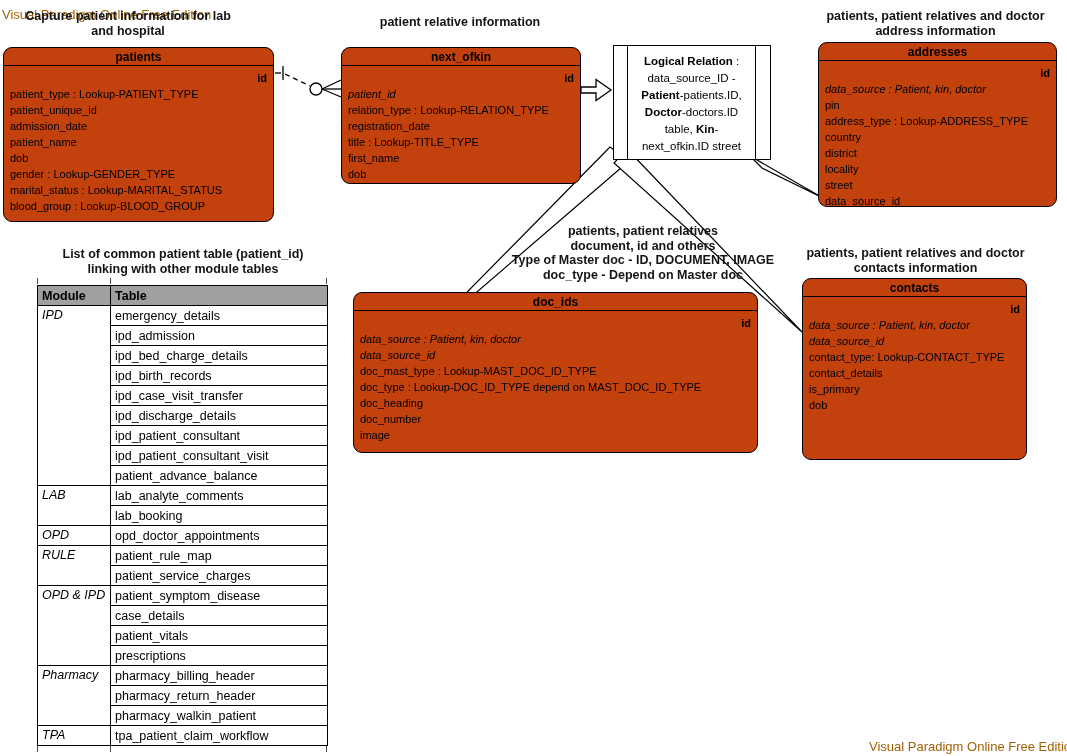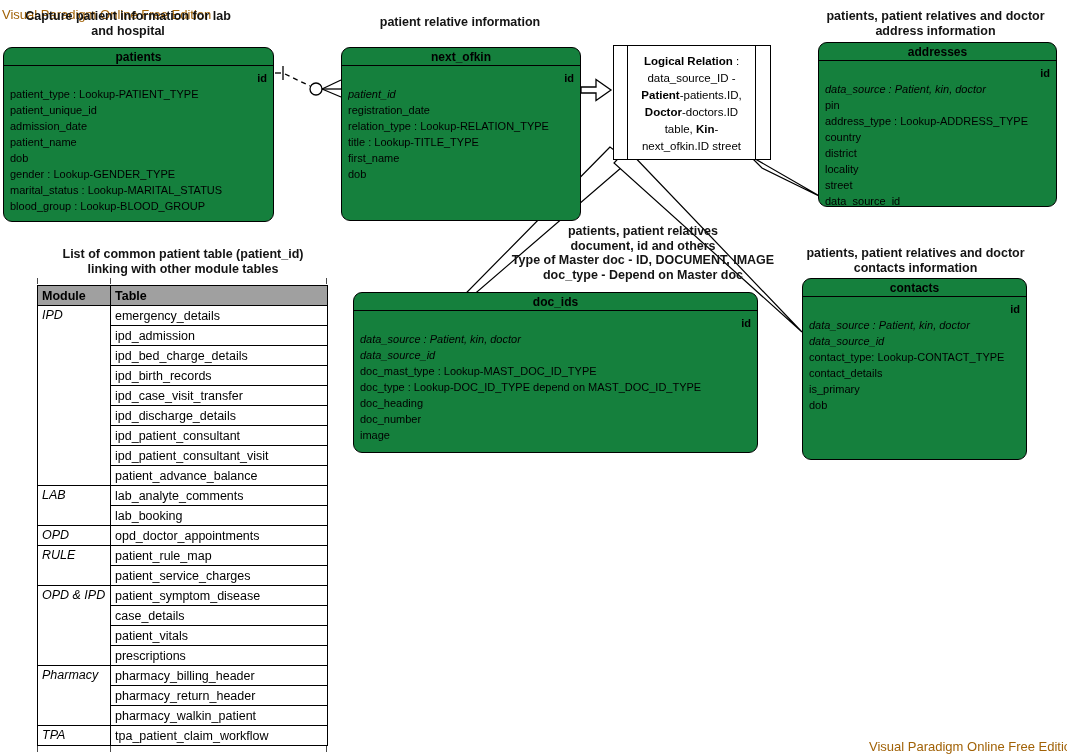--- a/index.html
+++ b/index.html
@@ -5,21 +5,21 @@
   html,body{margin:0;padding:0;}
   body{font-family:"Liberation Sans", sans-serif; background:#fff;}
   #canvas{position:relative;width:1067px;height:756px;overflow:hidden;background:#ffffff;}
 
   .watermark{position:absolute;font-size:13px;color:#a16207;z-index:0;white-space:nowrap;}
 
   .caption{position:absolute;z-index:3;text-align:center;font-weight:bold;font-size:12.5px;line-height:14.5px;color:#141414;}
 
   svg.overlay{position:absolute;left:0;top:0;z-index:1;pointer-events:none;}
 
-  .entity{position:absolute;z-index:2;background:#15803d;border:1.6px solid #000;border-radius:9px;box-sizing:border-box;}
+  .entity{position:absolute;z-index:2;background:#c2410c;border:1.6px solid #000;border-radius:9px;box-sizing:border-box;}
   .entity-header{font-weight:bold;text-align:center;font-size:12px;line-height:14px;padding:2px 2px 1px;border-bottom:1.6px solid #000;color:#000;}
   .entity-fields{padding:4px 6px 0;font-size:11px;line-height:16px;color:#000;}
   .field{white-space:nowrap;overflow:hidden;}
   .bold{font-weight:bold;text-align:right;}
   .italic{font-style:italic;}
 
   .note{position:absolute;z-index:2;background:#fff;border:1.4px solid #000;box-sizing:border-box;}
   .note-bar{position:absolute;top:0;bottom:0;width:0;border-left:1.4px solid #000;}
   .note-bar.left{left:13px;}
   .note-bar.right{right:14px;}
@@ -113,28 +113,28 @@
         <div class="field">patient_unique_id</div>
         <div class="field">admission_date</div>
         <div class="field">patient_name</div>
         <div class="field">dob</div>
         <div class="field">gender : Lookup-GENDER_TYPE</div>
         <div class="field">marital_status : Lookup-MARITAL_STATUS</div>
         <div class="field">blood_group : Lookup-BLOOD_GROUP</div>
       </div>
   </div>
 
-  <div class="entity" style="left:341px;top:47px;width:240px;height:174px;">
+  <div class="entity" style="left:341px;top:47px;width:240px;height:137px;">
     <div class="entity-header">next_ofkin</div>
     <div class="entity-fields">
 
     <div class="field bold">id</div>
         <div class="field italic">patient_id</div>
+        <div class="field">relation_type : Lookup-RELATION_TYPE</div>
         <div class="field">registration_date</div>
-        <div class="field">relation_type : Lookup-RELATION_TYPE</div>
         <div class="field">title : Lookup-TITLE_TYPE</div>
         <div class="field">first_name</div>
         <div class="field">dob</div>
       </div>
   </div>
 
   <div class="entity" style="left:818px;top:42px;width:239px;height:165px;">
     <div class="entity-header">addresses</div>
     <div class="entity-fields">
 

